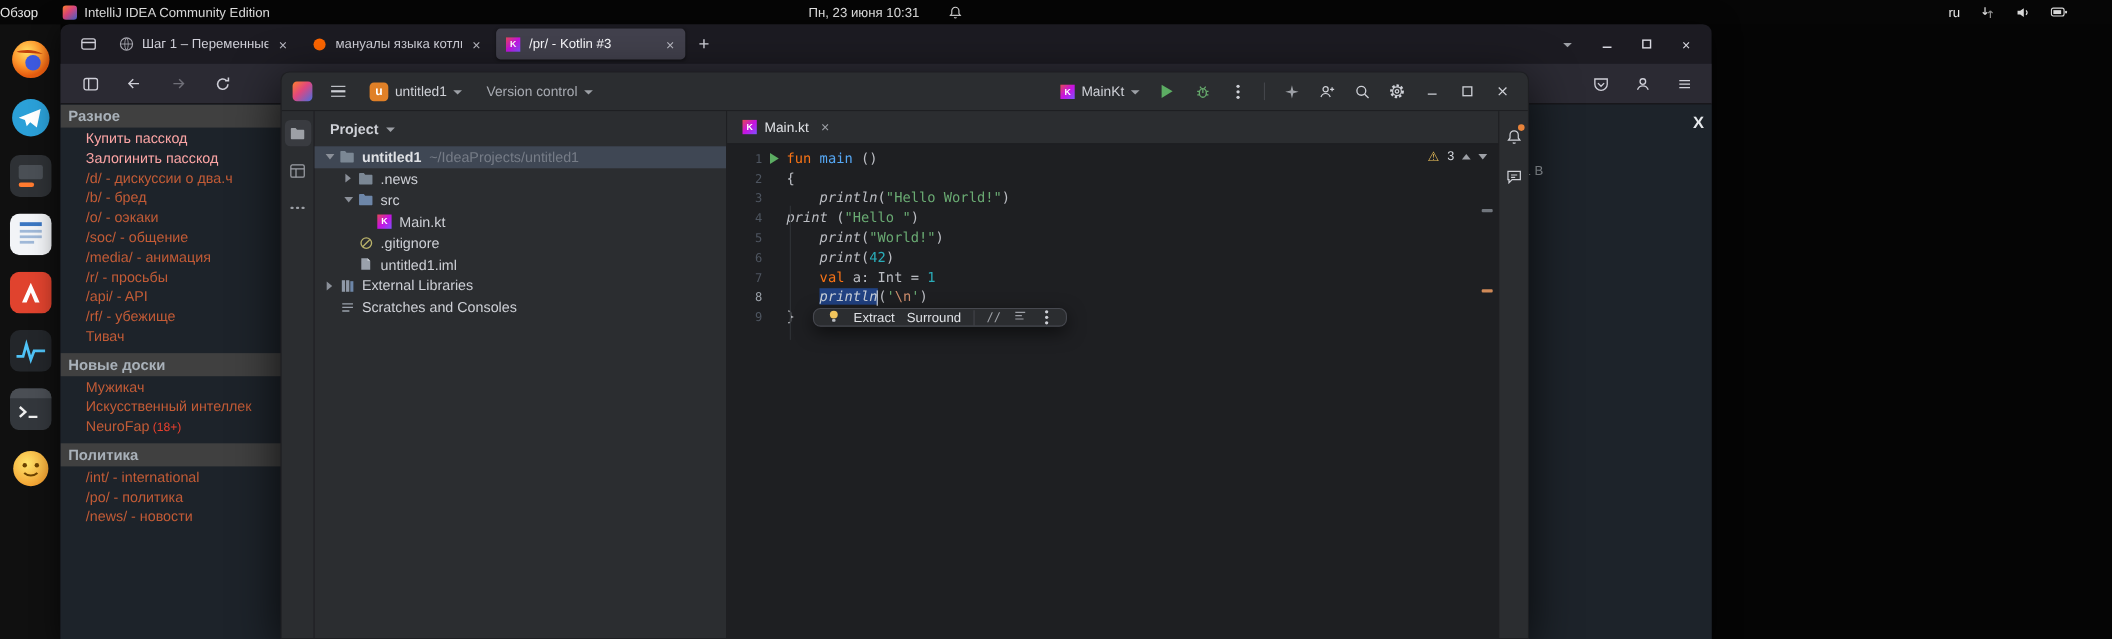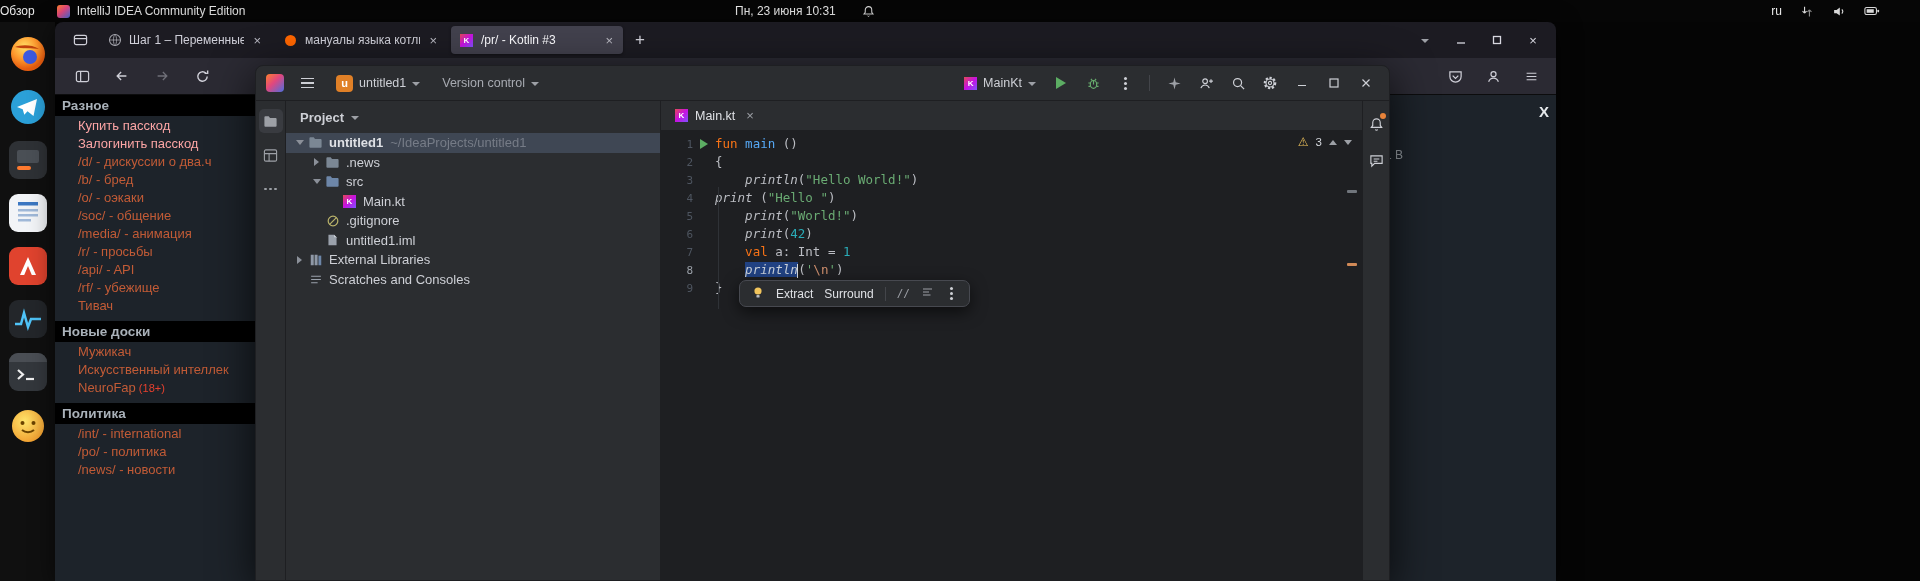--- a/index.html
+++ b/index.html
@@ -36,21 +36,21 @@
   .fx-newtab { color:#cfcfd8; font-size:17px; padding:0 8px; cursor:pointer; }
   .fx-winbtns { position:absolute; right:10px; top:0; height:36px; display:flex; align-items:center; gap:10px; color:#d8d8e0; }
   .fx-wb { width:26px; height:26px; display:flex; align-items:center; justify-content:center; border-radius:4px; font-size:13px; cursor:pointer; }
   .fx-toolbar { position:relative; height:37px; background:#2b2a33; border-bottom:1px solid #0c0c0d; display:flex; align-items:center; gap:14px; padding-left:14px; }
   .fx-tbico { width:26px; height:26px; display:flex; align-items:center; justify-content:center; border-radius:4px; cursor:pointer; }
   .fx-tbright { position:absolute; right:12px; top:0; height:37px; display:flex; align-items:center; gap:12px; }
   .fx-content { position:absolute; left:0; top:73px; width:1501px; height:486px; background:#1d232a; overflow:hidden; }
 
   
   #board-list { position:absolute; left:0; top:0; width:235px; }
-  .bd-head { background:#000000; color:#a9b1b9; font-weight:bold; font-size:13.5px; padding:3px 0 3px 7px; margin-top:7px; }
+  .bd-head { background:#404040; color:#a9b1b9; font-weight:bold; font-size:13.5px; padding:3px 0 3px 7px; margin-top:7px; }
   .bd-head:first-child { margin-top:0; }
   .bd-link { color:#c25b36; font-size:13px; padding:1.5px 0 1.5px 23px; white-space:nowrap; cursor:pointer; }
   .bd-link.dim { color:#fca5a5; }
   .bd-badge { color:#e6402e; font-size:11px; }
   .frag-x { position:absolute; left:1484px; top:8px; color:#e6e9ec; font-size:15px; font-weight:bold; }
   .frag-1b { position:absolute; left:1330px; top:53px; color:#9aa0a6; font-size:12px; }
 
   
   .idea { position:absolute; left:255px; top:65px; width:1135px; height:516px; background:#2b2d30; border:1px solid #1e1f22; border-radius:8px 8px 0 0; box-shadow:0 10px 44px rgba(0,0,0,.75); overflow:hidden; }
   .ij-header { height:35px; display:flex; align-items:center; gap:10px; padding:0 10px; border-bottom:1px solid #1e1f22; color:#ced0d6; font-size:12.5px; }
@@ -109,21 +109,21 @@
   .caret { display:inline-block; width:1.5px; height:14px; background:#d7dbe0; vertical-align:middle; margin-left:-1px; }
 
   .warn-widget { position:absolute; top:34px; right:10px; display:flex; align-items:center; gap:7px; font-size:11.5px; color:#d5d8de; }
   .warn-tri { color:#f2c55c; font-size:12px; }
   .wchv-u { width:0; height:0; border-bottom:5px solid #9da0a6; border-left:4px solid transparent; border-right:4px solid transparent; cursor:pointer; }
   .wchv-d { width:0; height:0; border-top:5px solid #9da0a6; border-left:4px solid transparent; border-right:4px solid transparent; cursor:pointer; }
   .mark { position:absolute; right:5px; width:10px; height:2.5px; border-radius:1px; }
   .mark.gray { top:89px; background:#70757c; }
   .mark.orange { top:162px; background:#d08957; }
 
-  .hint-popup { position:absolute; left:78px; top:179px; height:27px; background:#2b2d30; border:1px solid #474950; border-radius:7px; box-shadow:0 5px 16px rgba(0,0,0,.6); display:flex; align-items:center; gap:11px; padding:4px 11px; color:#dfe1e5; font-size:12px; z-index:5; }
+  .hint-popup { position:absolute; left:78px; top:179px; height:17px; background:#2b2d30; border:1px solid #474950; border-radius:7px; box-shadow:0 5px 16px rgba(0,0,0,.6); display:flex; align-items:center; gap:11px; padding:4px 11px; color:#dfe1e5; font-size:12px; z-index:5; }
   .pp-sep { width:1px; height:14px; background:#43454a; }
   .pp-slashes { font:11px "DejaVu Sans Mono", monospace; color:#9da0a6; }
   .pp-lbl { cursor:pointer; }
 
   .ij-rightstripe { width:27px; border-left:1px solid #1e1f22; background:#2b2d30; display:flex; flex-direction:column; align-items:center; gap:14px; padding-top:12px; }
   .rs-btn { position:relative; width:22px; height:22px; display:flex; align-items:center; justify-content:center; cursor:pointer; }
   .rs-dot { position:absolute; right:1px; top:0; width:6px; height:6px; border-radius:50%; background:#e8833a; }
 </style>
 </head>
 <body>

